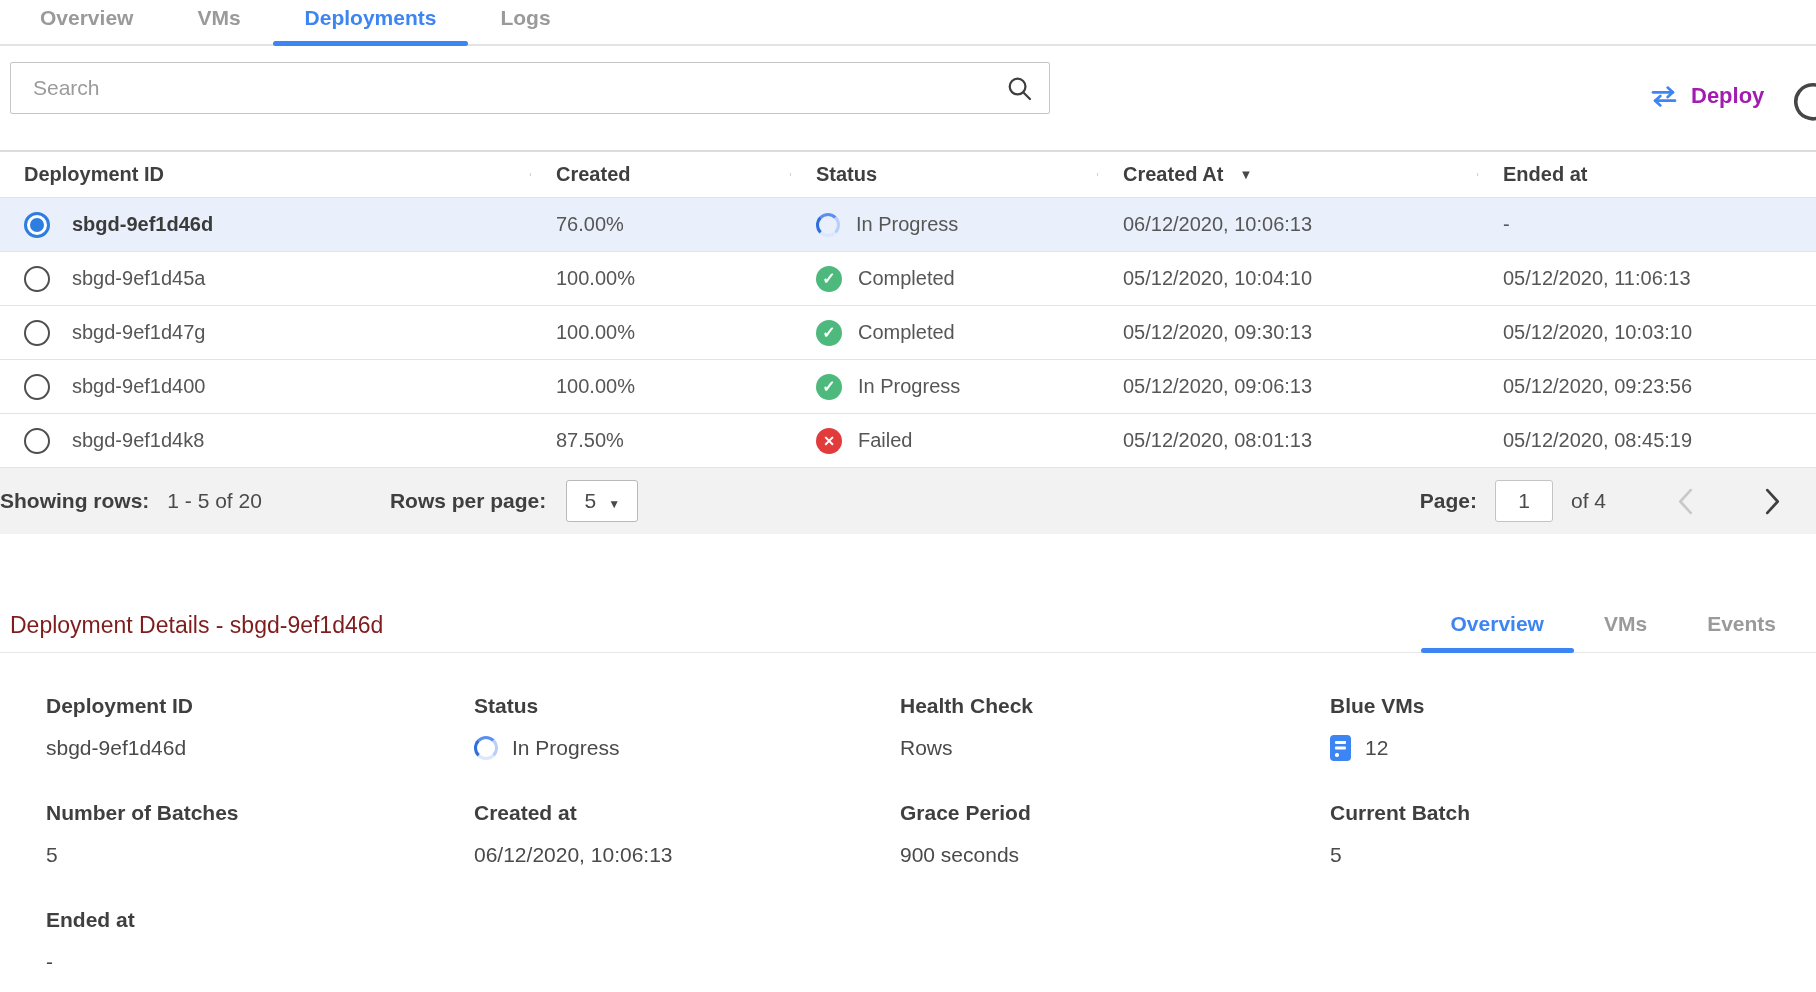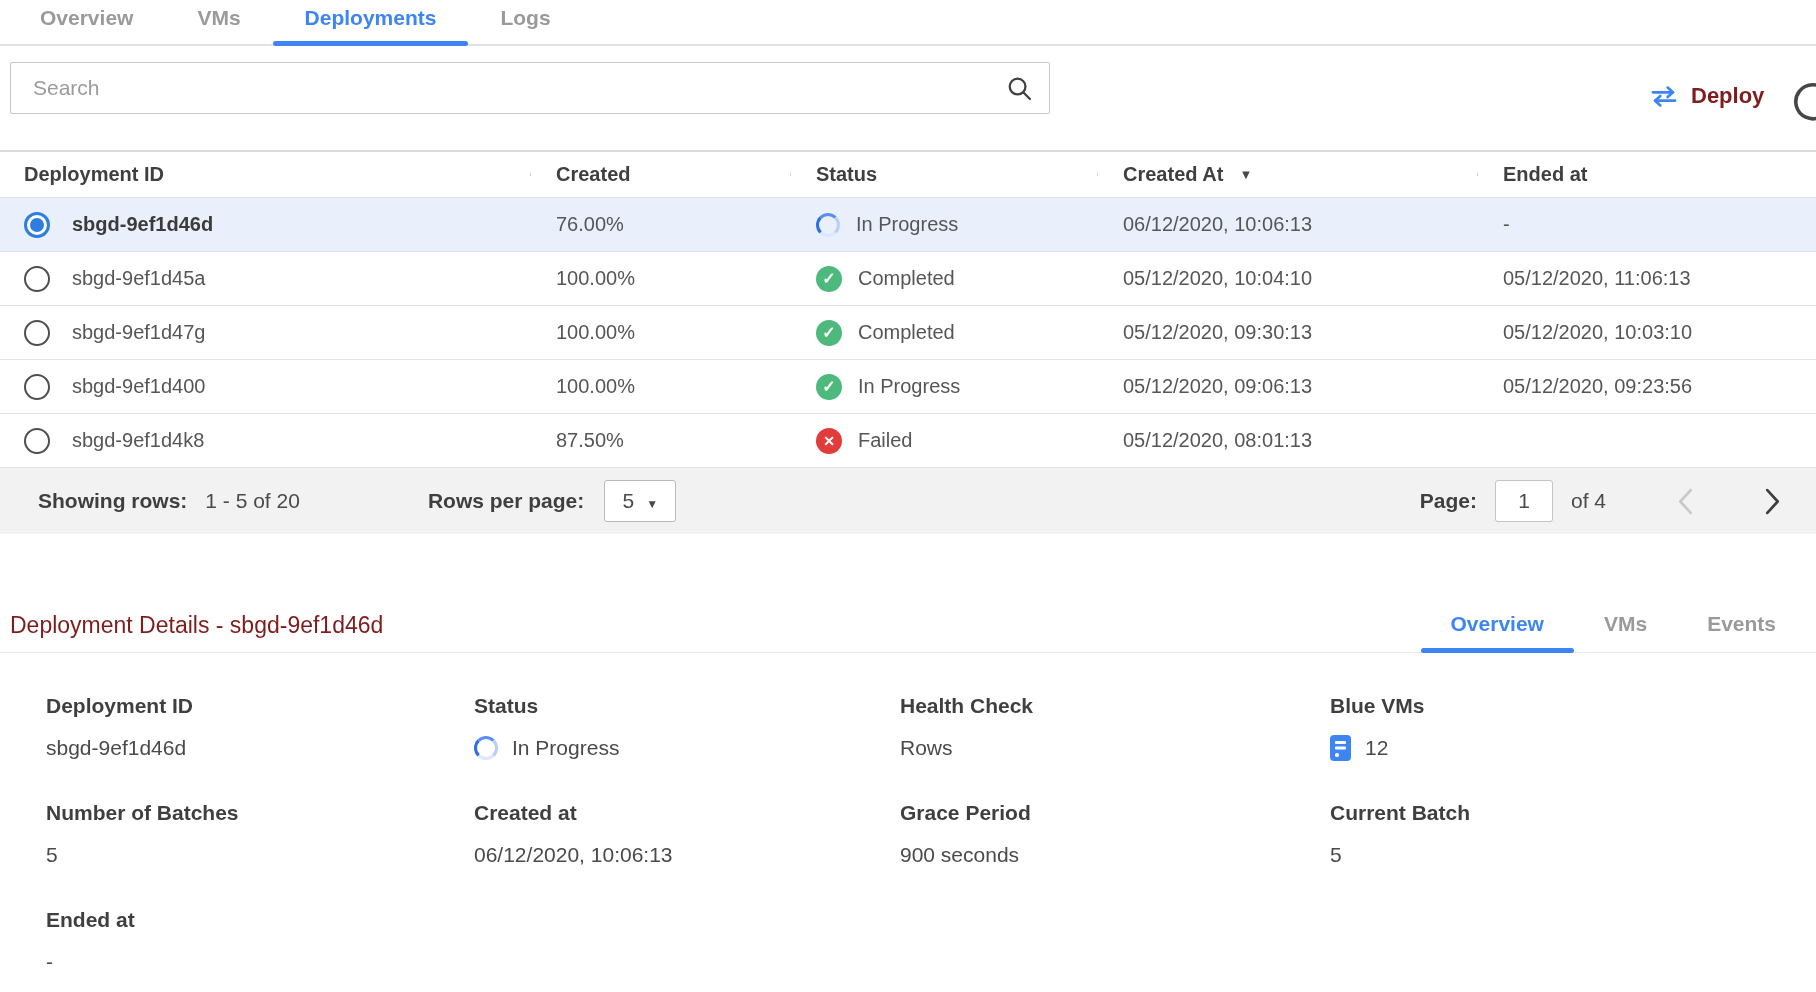--- a/index.html
+++ b/index.html
@@ -36,21 +36,21 @@
     flex:1; height:100%; border:none; outline:none; background:transparent;
     font-family:"Liberation Sans", sans-serif;
     font-size:21px; color:#3b82f6; padding:0 0 0 22px;
   }
   .search-box input::placeholder { color:#9b9b9b; }
   .search-icon { margin-right:16px; display:flex; cursor:pointer; }
 
   .deploy-btn {
     position:absolute; left:1650px; top:76px; height:40px;
     display:flex; align-items:center; gap:13px;
-    color:#7f1d1d; font-size:22px; font-weight:bold; cursor:pointer;
+    color:#a21caf; font-size:22px; font-weight:bold; cursor:pointer;
   }
   .refresh-icon { position:absolute; left:1792px; top:80px; cursor:pointer; }
 
   
   .table-wrap { position:absolute; top:150px; left:0; right:0; }
   .thead {
     display:grid; grid-template-columns:530px 260px 307px 380px 339px;
     height:48px; align-items:center;
     border-top:2px solid #dcdcdc; border-bottom:1px solid #e3e3e3;
     font-size:20px; font-weight:bold; color:#3f3f3f;
@@ -114,21 +114,21 @@
     content:''; position:absolute; left:5px; top:18px; width:3.5px; height:3.5px;
     background:#fff; border-radius:50%;
   }
 
   
   .tfoot {
     height:66px; background:#f2f2f2; display:flex; align-items:center;
     font-size:21px; color:#4a4a4a;
   }
   .bold-label { font-weight:bold; color:#3f3f3f; }
-  .showing-label { margin-left:38px; }
+  .showing-label { }
   .showing-value { margin-left:18px; }
   .rpp-label { margin-left:128px; }
   .rpp-select {
     margin-left:20px; width:72px; height:42px; background:#fff;
     border:1px solid #b9b9b9; border-radius:3px;
     display:flex; align-items:center; justify-content:center; gap:12px; cursor:pointer;
   }
   .caret::after { content:"▼"; font-size:12px; color:#4a4a4a; }
   .foot-right { margin-left:auto; display:flex; align-items:center; margin-right:36px; }
   .page-input {
@@ -271,20 +271,21 @@
     <div class="cell-id">
       <span class="radio"></span>
       <span class="id-text">sbgd-9ef1d4k8</span>
     </div>
     <div class="cell-progress">87.50%</div>
     <div class="cell-status">
       <span class="sicon icon-cross"></span>
       <span>Failed</span>
     </div>
     <div class="cell-created">05/12/2020, 08:01:13</div>
+    <div class="cell-ended">05/12/2020, 08:45:19</div>
   </div>
 </div>
 
   <div class="tfoot">
     <span class="bold-label showing-label">Showing rows:</span>
     <span class="showing-value">1 - 5 of 20</span>
     <span class="bold-label rpp-label">Rows per page:</span>
     <div class="rpp-select">
       <span>5</span>
       <span class="caret"></span>

